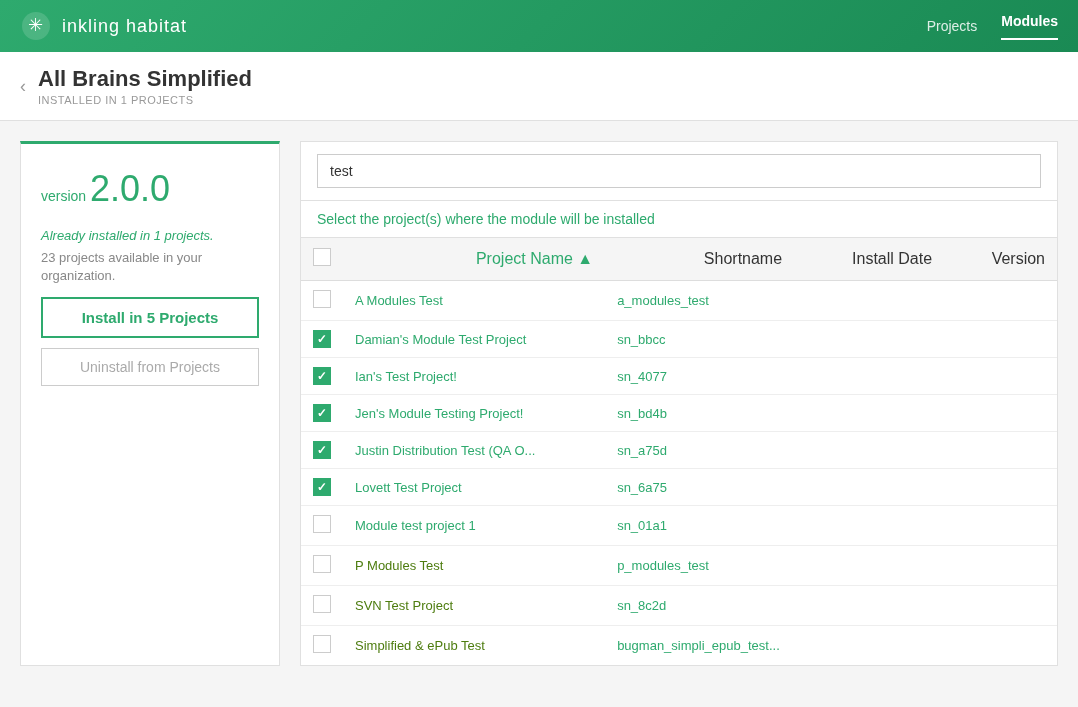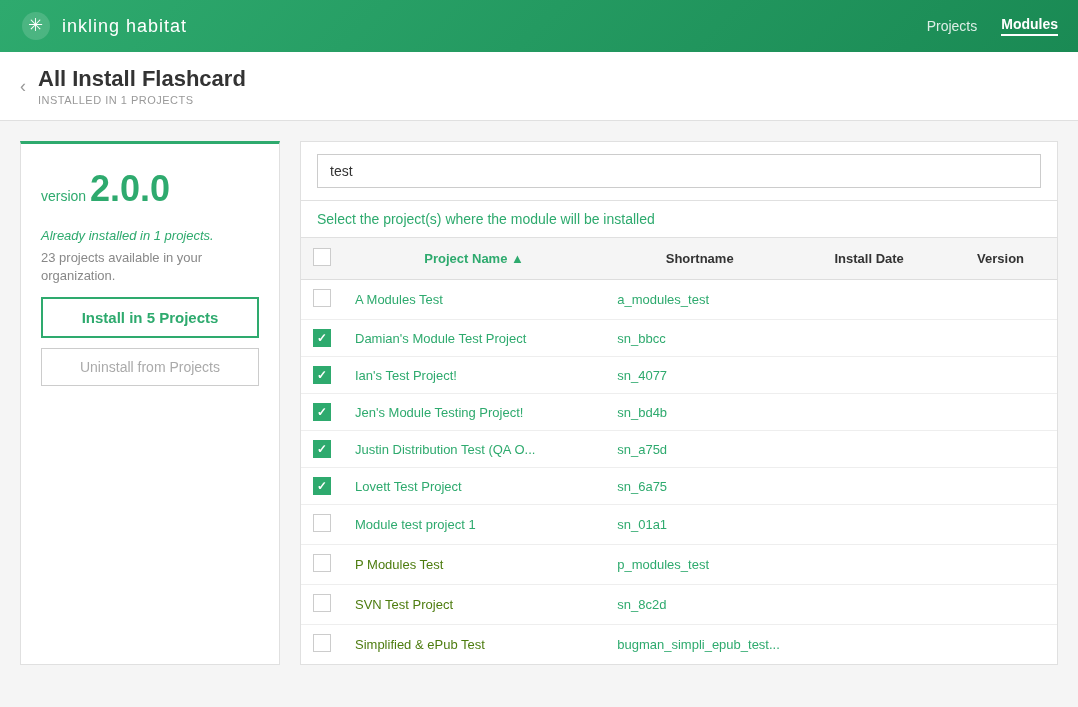--- a/index.html
+++ b/index.html
@@ -35,21 +35,21 @@
     .header-nav a {
       color: white;
       text-decoration: none;
       font-size: 14px;
       opacity: 0.85;
     }
     .header-nav a.active {
       opacity: 1;
       font-weight: bold;
       border-bottom: 2px solid white;
-      padding-bottom: 2px;
+      padding-bottom: 9px;
     }
 
     
     .page-title-bar {
       background: white;
       padding: 14px 20px;
       border-bottom: 1px solid #e0e0e0;
       display: flex;
       align-items: center;
       gap: 12px;
@@ -90,21 +90,21 @@
       padding: 24px 20px;
     }
     .version-label {
       color: #2eaa6e;
       font-size: 14px;
       font-weight: normal;
       margin-bottom: 4px;
     }
     .version-number {
       font-size: 36px;
-      font-weight: bold;
+      font-weight: normal;
       color: #2eaa6e;
     }
     .already-installed {
       color: #2eaa6e;
       font-style: italic;
       font-size: 13px;
       margin-top: 18px;
       margin-bottom: 6px;
     }
     .projects-available {
@@ -168,23 +168,23 @@
     .projects-table {
       width: 100%;
       border-collapse: collapse;
     }
     .projects-table thead tr {
       background: #f5f5f5;
       border-bottom: 1px solid #ddd;
     }
     .projects-table th {
       padding: 10px 12px;
-      text-align: center;
-      font-size: 13px;
-      font-weight: bold;
+      text-align: right;
+      font-size: 16px;
+      font-weight: normal;
       color: #333;
     }
     .projects-table th.sort-active {
       color: #2eaa6e;
     }
     .projects-table td {
       padding: 9px 12px;
       border-bottom: 1px solid #eee;
       font-size: 13px;
     }
@@ -240,21 +240,21 @@
   </div>
   <nav class="header-nav">
     <a href="#" class="">Projects</a>
     <a href="#" class="active">Modules</a>
   </nav>
 </header>
 
 <div class="page-title-bar">
   <a href="#" class="back-arrow">‹</a>
   <div class="page-title-content">
-    <h1>All Install Flashcard</h1>
+    <h1>All Brains Simplified</h1>
     <div class="page-subtitle">INSTALLED IN 1 PROJECTS</div>
   </div>
 </div>
 
 <div class="main-layout">
 
   <div class="left-panel">
     <div>
       <span class="version-label">version</span>
       <span class="version-number">2.0.0</span>

